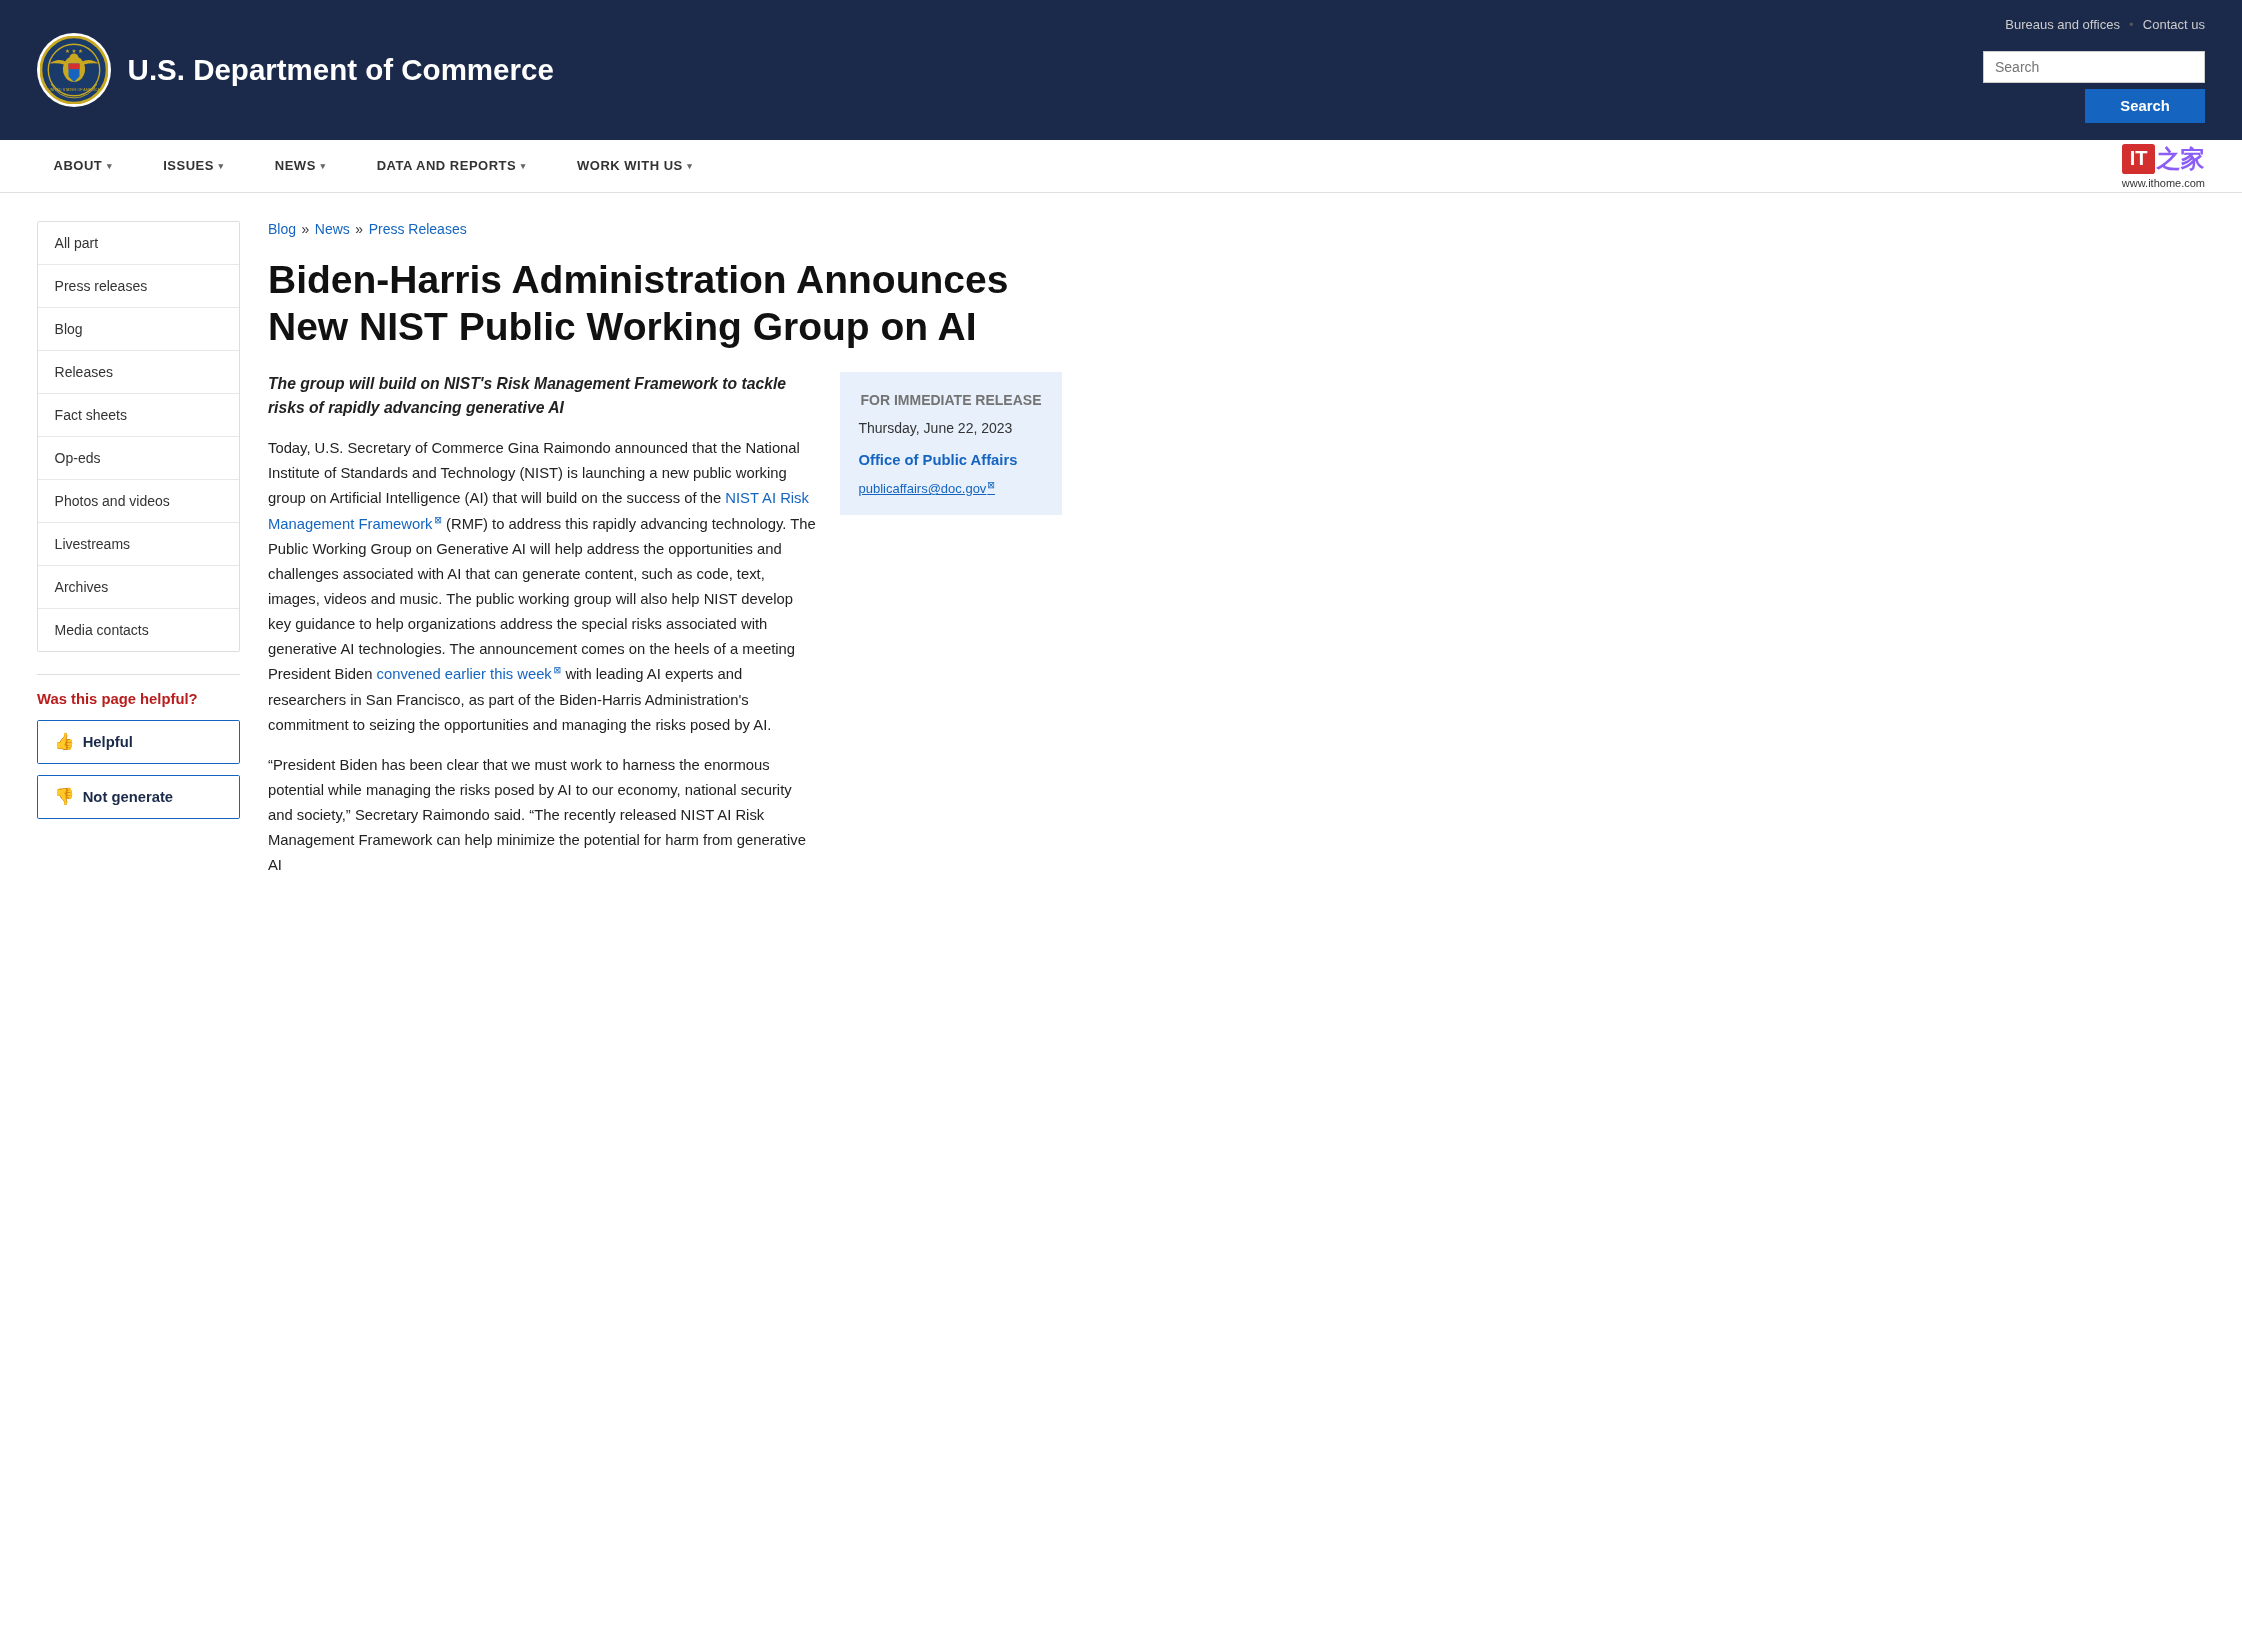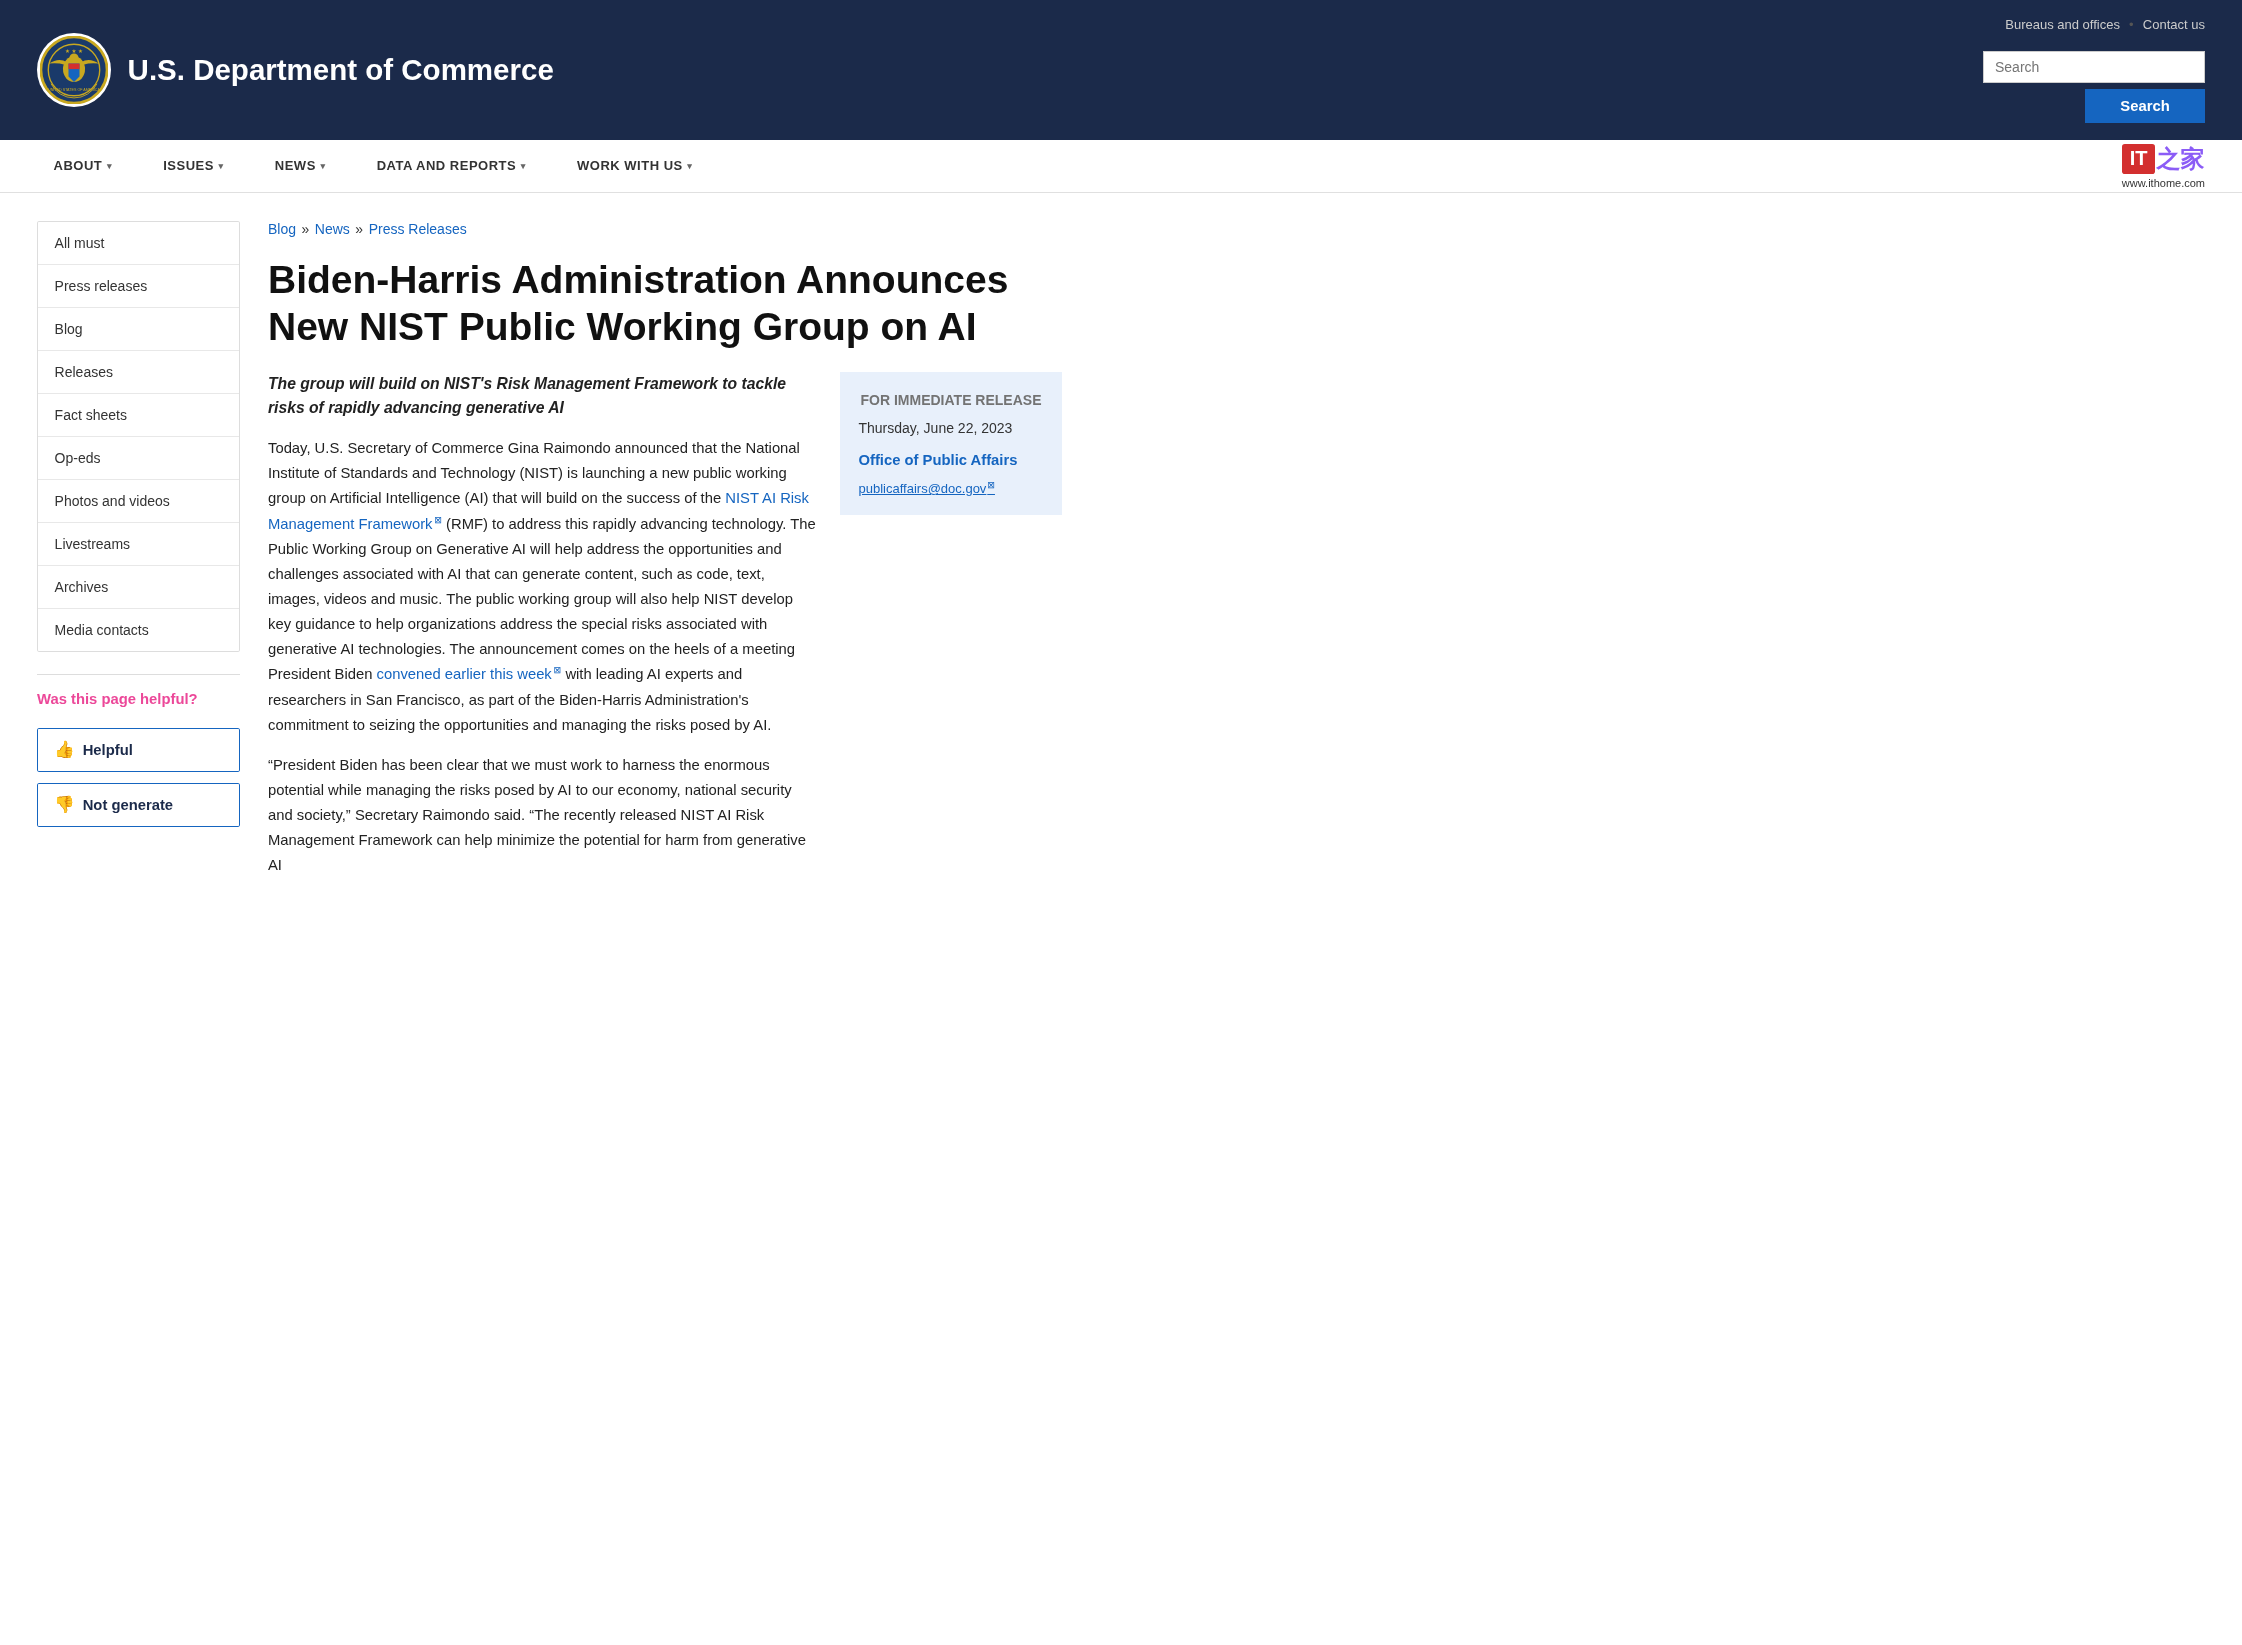--- a/index.html
+++ b/index.html
@@ -163,22 +163,22 @@
       border: none;
       border-top: 0.9px solid #ddd;
       margin: 22px 0 16.6px 0;
     }
     .helpful-section {
       margin-top: 0;
     }
     .helpful-title {
       font-size: 14.8px;
       font-weight: bold;
-      color: #ec4899;
-      margin-bottom: 21px;
+      color: #b91c1c;
+      margin-bottom: 13px;
     }
     .helpful-btn {
       display: flex;
       align-items: center;
       gap: 7.4px;
       width: 100%;
       padding: 11px 16.6px;
       border: 1.8px solid #1565c0;
       background: #fff;
       color: #1b2a4a;
@@ -351,21 +351,21 @@
       <span class="zhi-chars">之家</span>
     </div>
     <div class="ithome-url">www.ithome.com</div>
   </div>
 </nav>
 
 <div class="main-container">
 
   <aside class="sidebar">
     <nav class="sidebar-nav">
-      <div class="sidebar-item">All must</div>
+      <div class="sidebar-item">All part</div>
       <div class="sidebar-item">Press releases</div>
       <div class="sidebar-item">Blog</div>
       <div class="sidebar-item">Releases</div>
       <div class="sidebar-item">Fact sheets</div>
       <div class="sidebar-item">Op-eds</div>
       <div class="sidebar-item">Photos and videos</div>
       <div class="sidebar-item">Livestreams</div>
       <div class="sidebar-item">Archives</div>
       <div class="sidebar-item">Media contacts</div>
     </nav>

